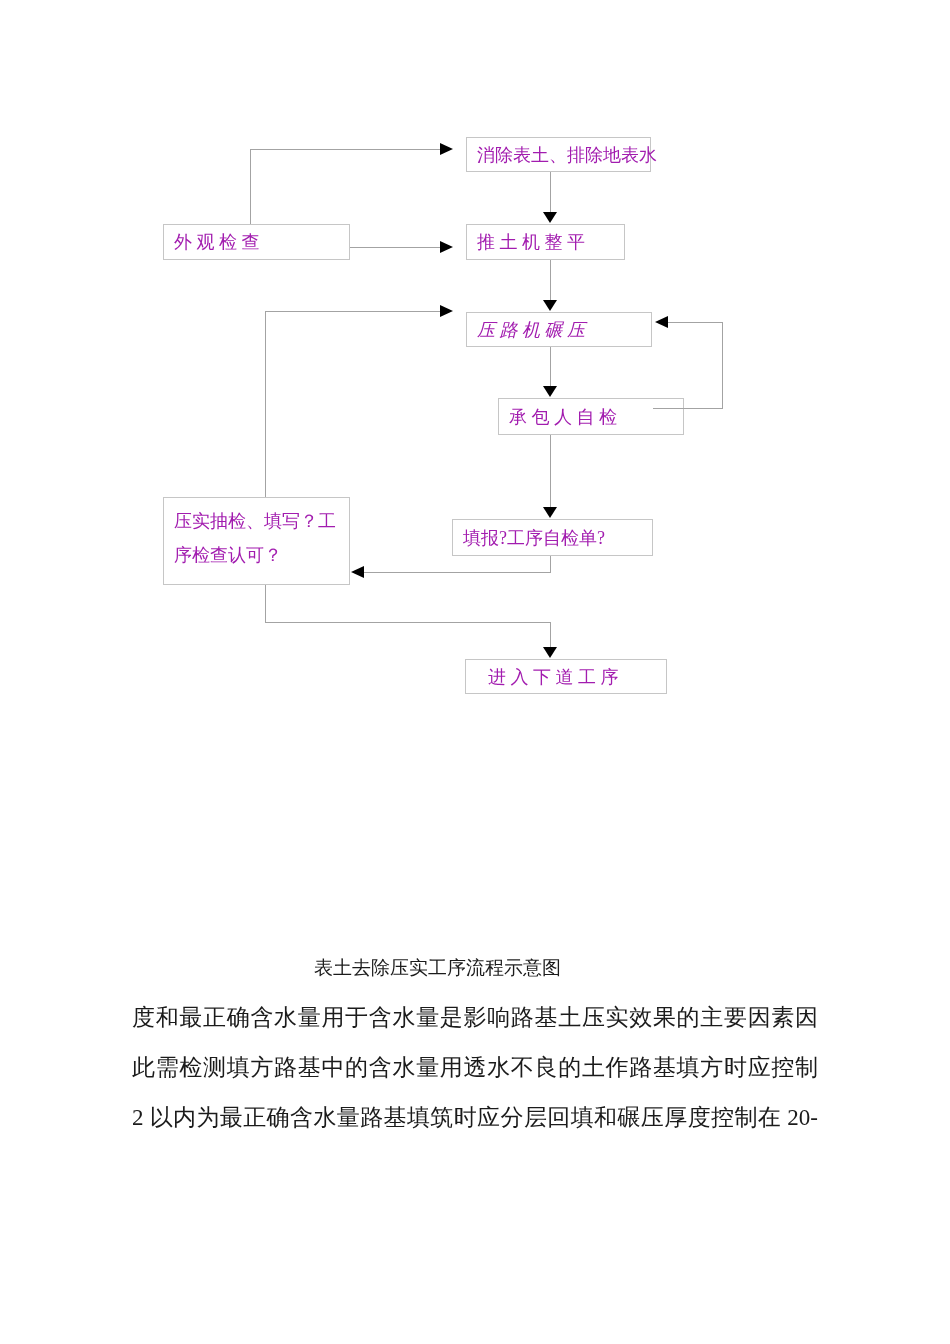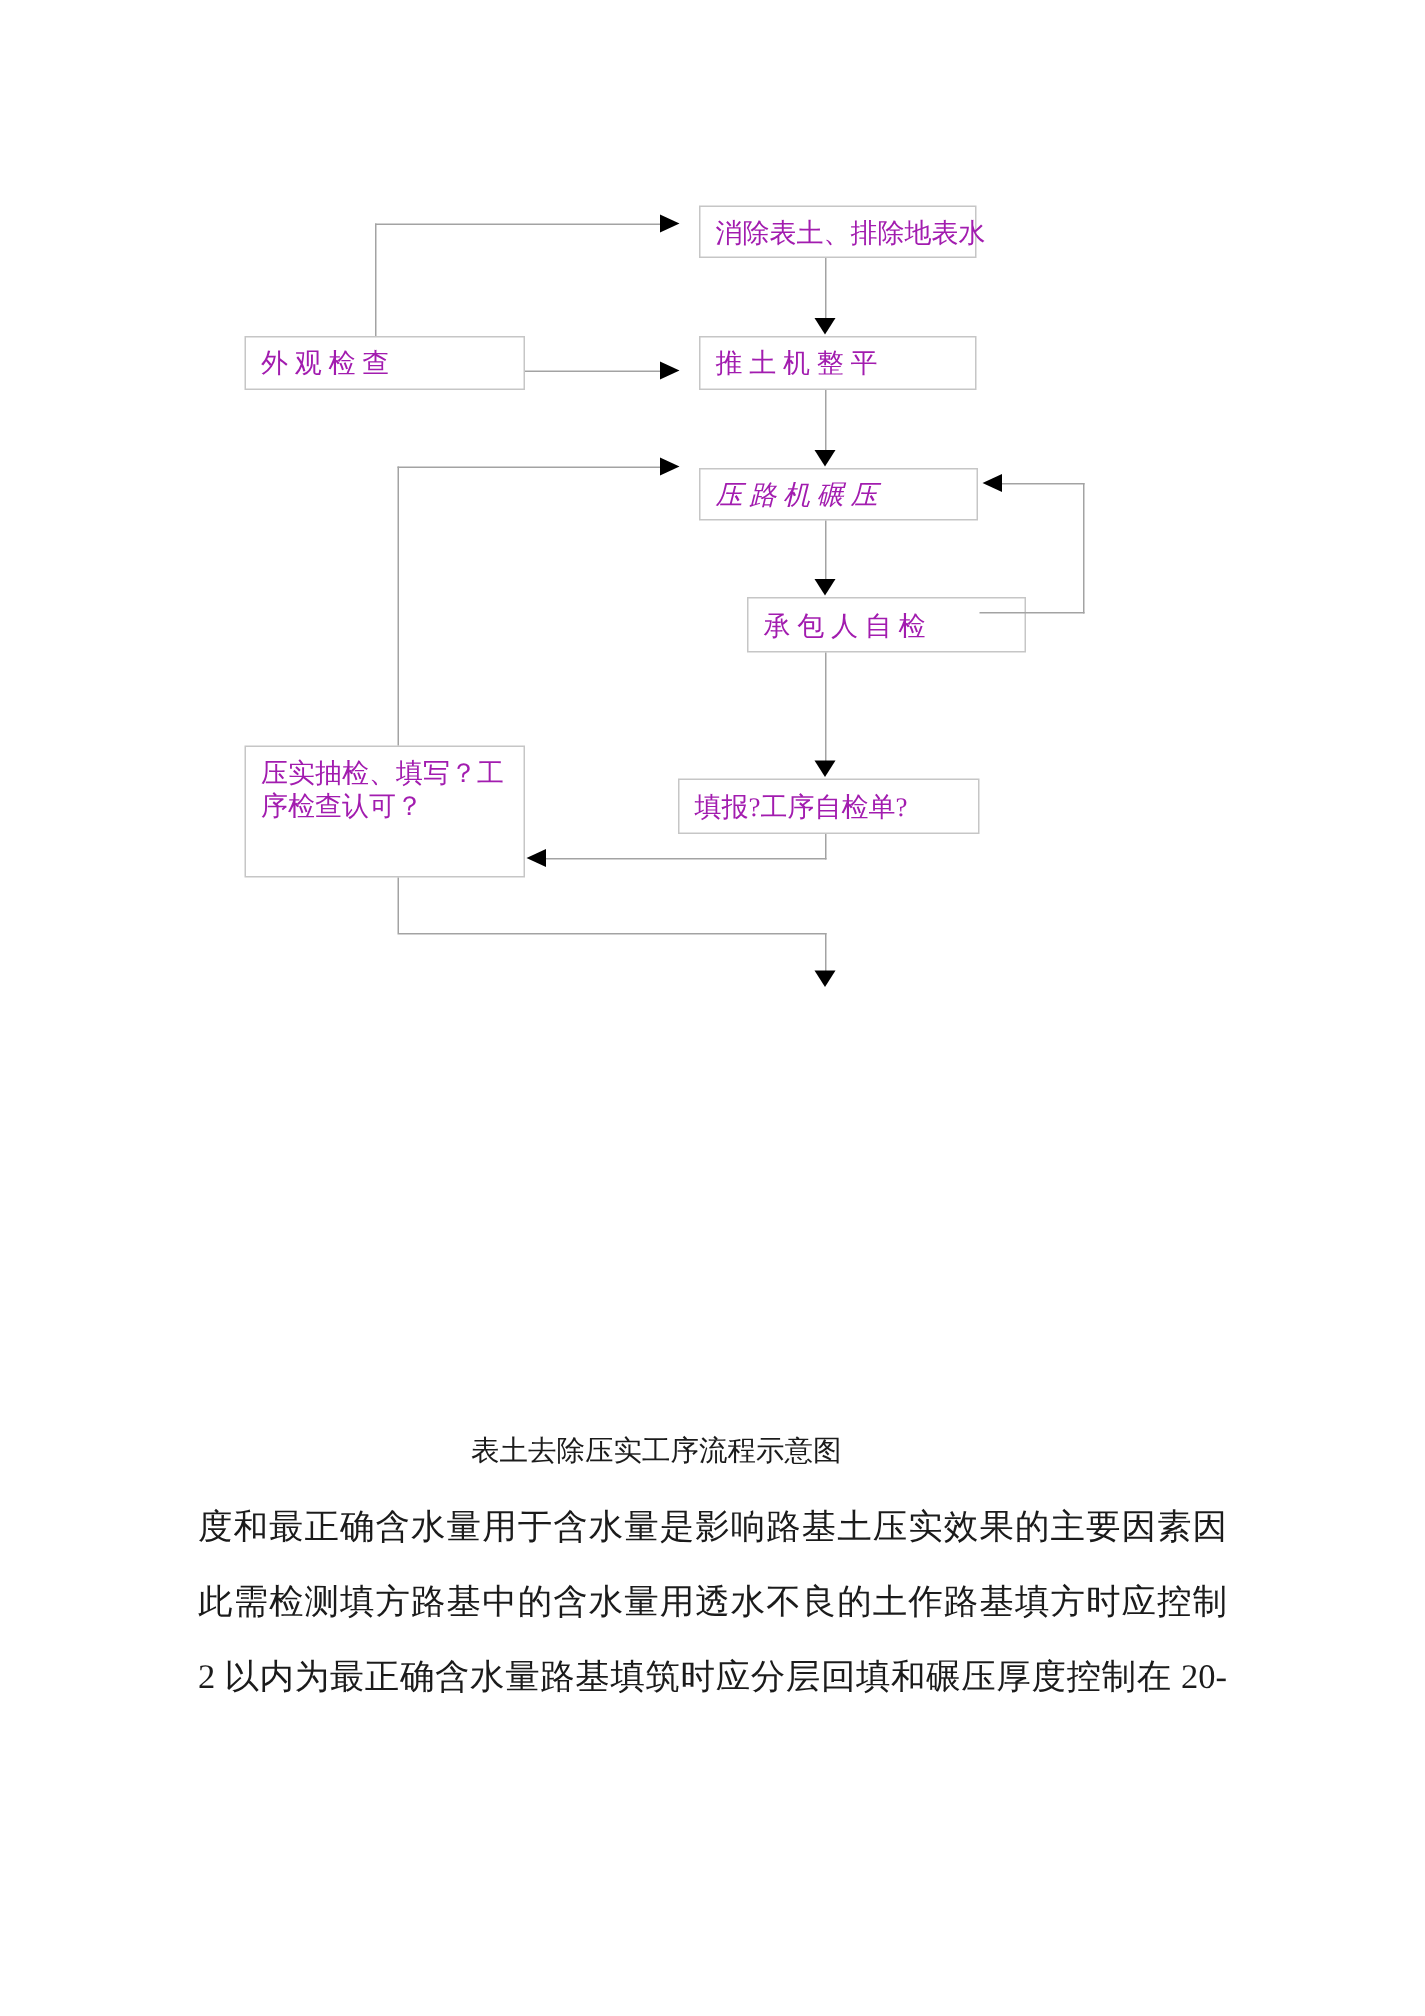--- a/index.html
+++ b/index.html
@@ -21,21 +21,21 @@
     color:#a21caf;
     display:flex;
     align-items:center;
     padding-left:10px;
     box-sizing:border-box;
     white-space:pre;
   }
   .fc-box.multiline{
     align-items:flex-start;
     padding-top:6px;
-    line-height:22px;
+    line-height:34px;
     white-space:normal;
     padding-right:12px;
   }
   .vline,.hline{position:absolute;background:#a3a3a3;}
   .vline{width:1px;}
   .hline{height:1px;}
   .arr{position:absolute;width:0;height:0;}
   .arr-down{
     border-left:7px solid transparent;
     border-right:7px solid transparent;
@@ -80,40 +80,43 @@
 <div id="page">
 
   <div class="fc-box" style="left:466px;top:137px;width:185px;height:35px;">
     <span>消除表土、排除地表水</span>
   </div>
 
   <div class="fc-box" style="left:163px;top:224px;width:187px;height:36px;">
     <span>外 观 检 查</span>
   </div>
 
-  <div class="fc-box" style="left:466px;top:224px;width:185px;height:36px;">
+  <div class="fc-box" style="left:466px;top:224px;width:159px;height:36px;">
     <span>推 土 机 整 平</span>
   </div>
 
   <div class="fc-box" style="left:466px;top:312px;width:186px;height:35px;font-style:italic;">
     <span>压 路 机 碾 压</span>
   </div>
 
   <div class="fc-box" style="left:466px;top:398px;width:186px;height:37px;margin-left:32px;">
     <span>承 包 人 自 检</span>
   </div>
 
   <div class="fc-box multiline" style="left:163px;top:497px;width:187px;height:88px;">
     <span>压实抽检、填写？工序检查认可？</span>
   </div>
 
   <div class="fc-box" style="left:452px;top:519px;width:201px;height:37px;">
     <span>填报?工序自检单?</span>
   </div>
 
+  <div class="fc-box" style="left:465px;top:659px;width:202px;height:35px;padding-left:22px;">
+    <span>进 入 下 道 工 序</span>
+  </div>
 
   <div class="vline" style="left:550px;top:172px;height:42px;"></div>
   <div class="arr arr-down" style="left:543px;top:212px;"></div>
 
   <div class="vline" style="left:550px;top:260px;height:42px;"></div>
   <div class="arr arr-down" style="left:543px;top:300px;"></div>
 
   <div class="vline" style="left:550px;top:347px;height:40px;"></div>
   <div class="arr arr-down" style="left:543px;top:386px;"></div>
 

